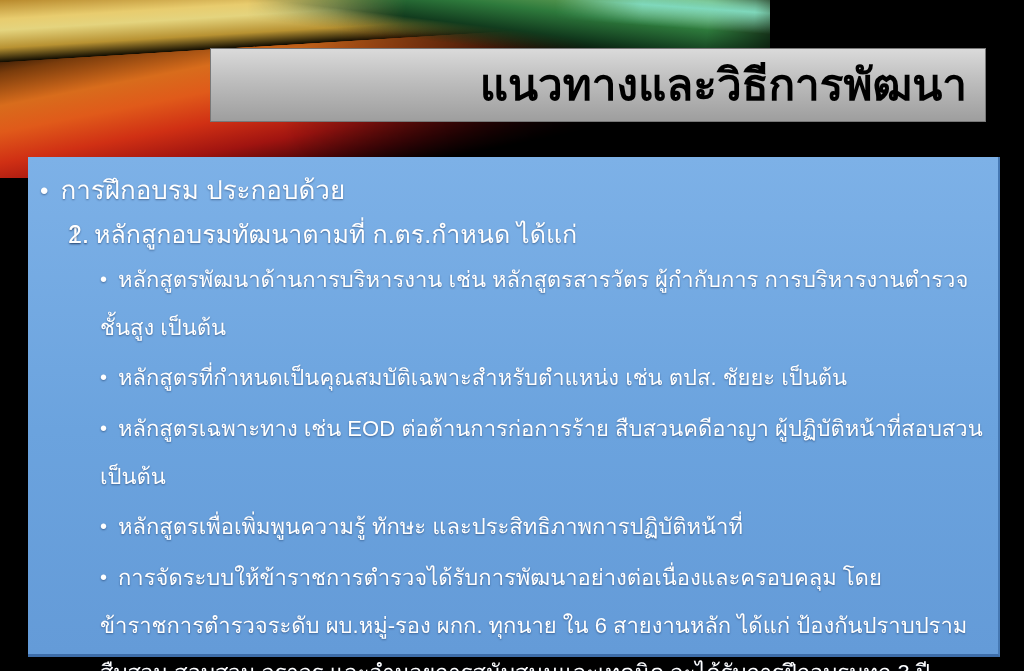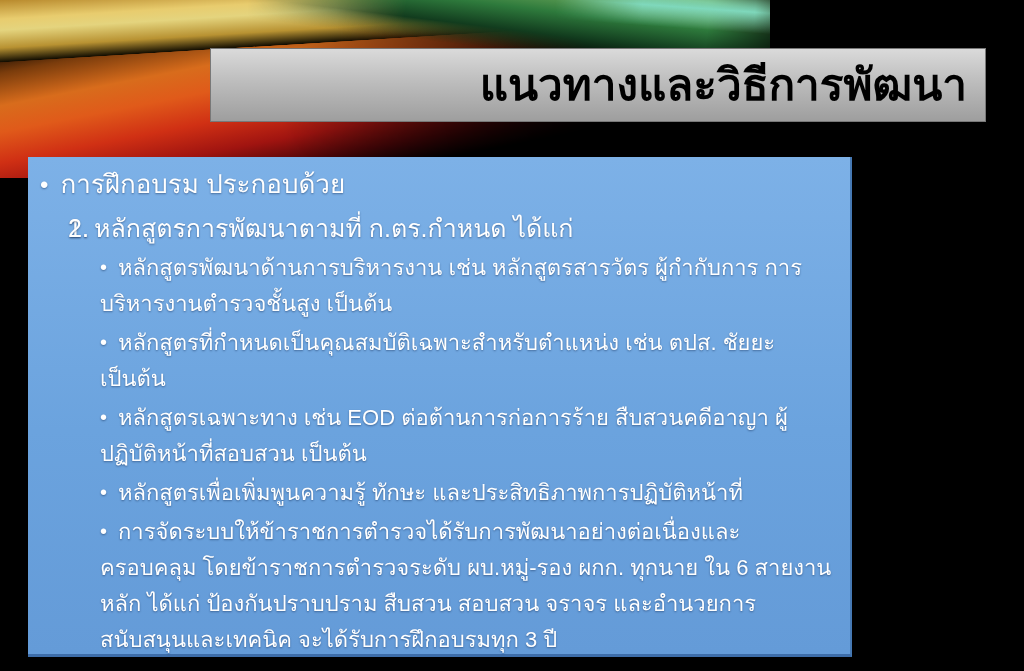--- a/index.html
+++ b/index.html
@@ -55,41 +55,41 @@
     border:1px solid #787878;
     display:flex; align-items:center; justify-content:flex-end;
     padding-right:18px;
   }
   .title-bar h1 {
     margin:0; font-size:44px; font-weight:bold; color:#000; line-height:1;
   }
 
   
   .content-box {
-    position:absolute; left:28px; top:157px; width:824px; height:500px;
+    position:absolute; left:28px; top:157px; width:972px; height:500px;
     box-sizing:border-box;
     background:linear-gradient(180deg, #7db1e7 0%, #6ba3de 55%, #649bd8 100%);
     border-right:2px solid #4679b4;
     border-bottom:3px solid #3d6da9;
     color:#fff;
-    padding:4px 14px 0 10px;
+    padding:10px 14px 0 10px;
     text-shadow:0 1px 2px rgba(8,28,66,0.45);
   }
   .lead-row { font-size:26px; margin:2px 0 8px 2px; }
   .lead-dot { font-size:24px; margin-right:12px; }
 
   ol.num-list { list-style:none; margin:0; padding:0 0 0 30px; }
   ol.num-list > li {
     position:relative; padding-left:26px;
     font-size:25px; line-height:32px; margin-bottom:6px;
   }
   ol.num-list > li > .num { position:absolute; left:0; top:0; }
 
   ul.sub-list { list-style:none; margin:6px 0 2px 0; padding:0 0 0 6px; }
-  ul.sub-list > li { font-size:22px; line-height:36px; margin-bottom:3px; }
+  ul.sub-list > li { font-size:22px; line-height:47px; margin-bottom:3px; }
   ul.sub-list > li::before {
     content:"\2022"; font-size:20px; margin-right:11px; position:relative; top:-1px;
   }
 </style>
 </head>
 <body>
 
 <div class="slide">
 
   <div class="ribbon">
@@ -110,21 +110,21 @@
     </div>
 
     <ol class="num-list">
 
       <li>
         <span class="num">1.</span>
       </li>
 
       <li>
         <span class="num">2.</span>
-        <span>หลักสูตรการพัฒนาตามที่ ก.ตร.กำหนด ได้แก่</span>
+        <span>หลักสูกอบรมทัฒนาตามที่ ก.ตร.กำหนด ได้แก่</span>
         <ul class="sub-list">
           <li>หลักสูตรพัฒนาด้านการบริหารงาน เช่น หลักสูตรสารวัตร ผู้กำกับการ การบริหารงานตำรวจชั้นสูง เป็นต้น</li>
           <li>หลักสูตรที่กำหนดเป็นคุณสมบัติเฉพาะสำหรับตำแหน่ง เช่น ตปส. ชัยยะ เป็นต้น</li>
           <li>หลักสูตรเฉพาะทาง เช่น EOD ต่อต้านการก่อการร้าย สืบสวนคดีอาญา ผู้ปฏิบัติหน้าที่สอบสวน เป็นต้น</li>
           <li>หลักสูตรเพื่อเพิ่มพูนความรู้ ทักษะ และประสิทธิภาพการปฏิบัติหน้าที่</li>
           <li>การจัดระบบให้ข้าราชการตำรวจได้รับการพัฒนาอย่างต่อเนื่องและครอบคลุม โดยข้าราชการตำรวจระดับ ผบ.หมู่-รอง ผกก. ทุกนาย ใน 6 สายงานหลัก ได้แก่ ป้องกันปราบปราม สืบสวน สอบสวน จราจร และอำนวยการสนับสนุนและเทคนิค จะได้รับการฝึกอบรมทุก 3 ปี</li>
         </ul>
       </li>
 
     </ol>

